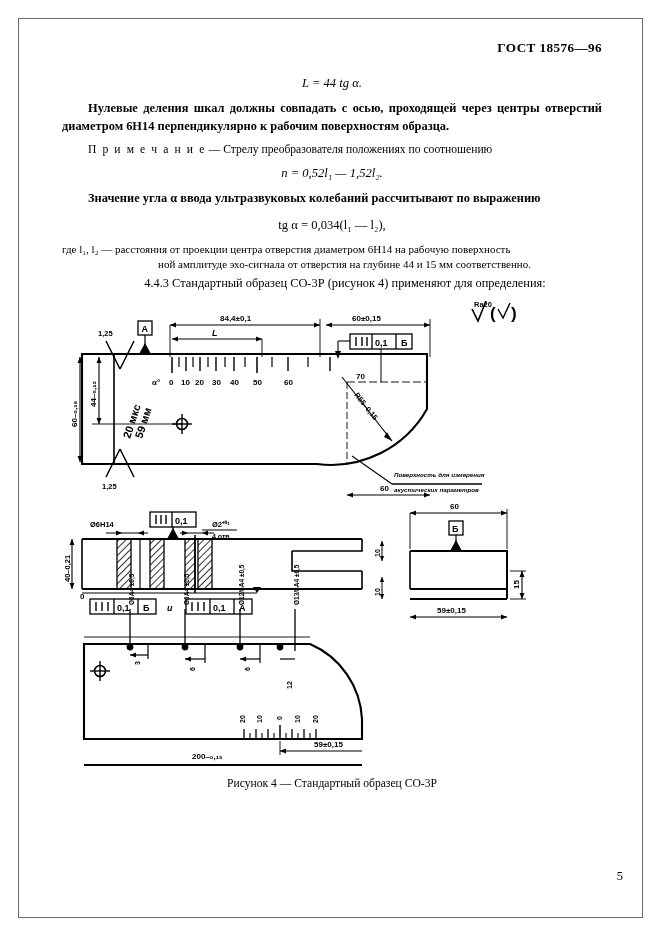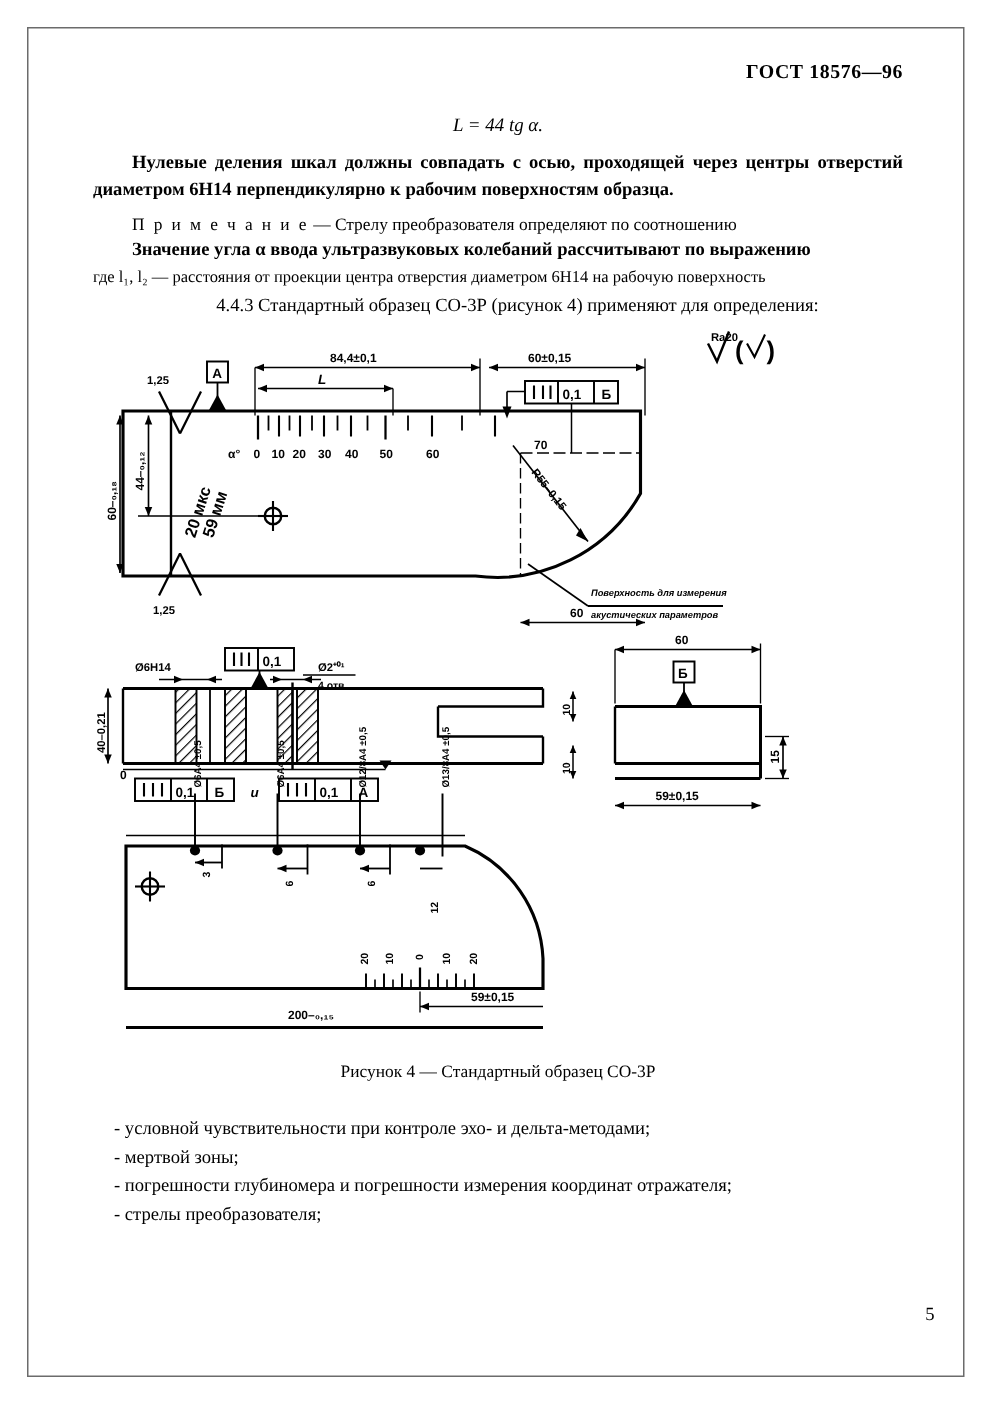--- a/index.html
+++ b/index.html
@@ -82,21 +82,21 @@
   
   .figure {
     position: relative;
     width: 540px;
     height: 470px;
     margin-top: 8px;
   }
   .figcap {
     text-align: center;
     font-size: 11.6px;
-    margin-top: 19px;
+    margin-top: 8px;
   }
   .bullets {
     margin-top: 22px;
     font-size: 12.4px;
     line-height: 1.52;
   }
   .bullets div { text-indent: 14px; }
   .pageno {
     position: absolute;
     right: 38px;
@@ -120,30 +120,37 @@
     <div class="gost-header">ГОСТ 18576—96</div>
 
     <div class="formula">
       <i>L = 44 tg α.</i>
     </div>
 
     <p class="para">Нулевые деления шкал должны совпадать с осью, проходящей через центры отверстий диаметром 6Н14 перпендикулярно к рабочим поверхностям образца.</p>
 
     <div class="note">
       <span class="spaced">П р и м е ч а н и е</span>
-      <span>— Стрелу преобразователя определяют по соотношению</span>
+      <span>— Стрелу преобразователя положениях по соотношению</span>
     </div>
 
+    <div class="formula">
+      <i>n = 0,52l₁ — 1,52l₂.</i>
+    </div>
 
     <p class="para">Значение угла α ввода ультразвуковых колебаний рассчитывают по выражению</p>
 
+    <div class="formula">
+      <span>tg α = 0,034(l₁ — l₂),</span>
+    </div>
 
     <div class="where">
       <span class="first" style="display:inline">где l₁, l₂ —</span>
       <span>расстояния от проекции центра отверстия диаметром 6Н14 на рабочую поверхность</span>
+      <span class="hang">ной амплитуде эхо-сигнала от отверстия на глубине 44 и 15 мм соответственно.</span>
     </div>
 
     <p class="clause">4.4.3  Стандартный образец СО-3Р (рисунок 4) применяют для определения:</p>
 
     <div class="figure">
       <svg width="540" height="470" viewBox="0 0 540 470">
 
         <g>
           <text x="412" y="8" font-size="7.5">Ra20</text>
           <path d="M410,10 L416,22 L424,2" stroke="#000" stroke-width="1.6" fill="none"></path>
@@ -501,22 +508,16 @@
             <text x="130" y="460" font-size="8">200–₀,₁₅</text>
           </g>
           <line x1="22" y1="466" x2="300" y2="466" stroke="#000" stroke-width="2"></line>
         </g>
 
       </svg>
     </div>
 
     <div class="figcap">Рисунок 4 — Стандартный образец СО-3Р</div>
 
-    <div class="bullets">
-      <div>- условной чувствительности при контроле эхо- и дельта-методами;</div>
-      <div>- мертвой зоны;</div>
-      <div>- погрешности глубиномера и погрешности измерения координат отражателя;</div>
-      <div>- стрелы преобразователя;</div>
-    </div>
   </div>
 
   <div class="pageno">5</div>
 </div>
 
 </body></html>

